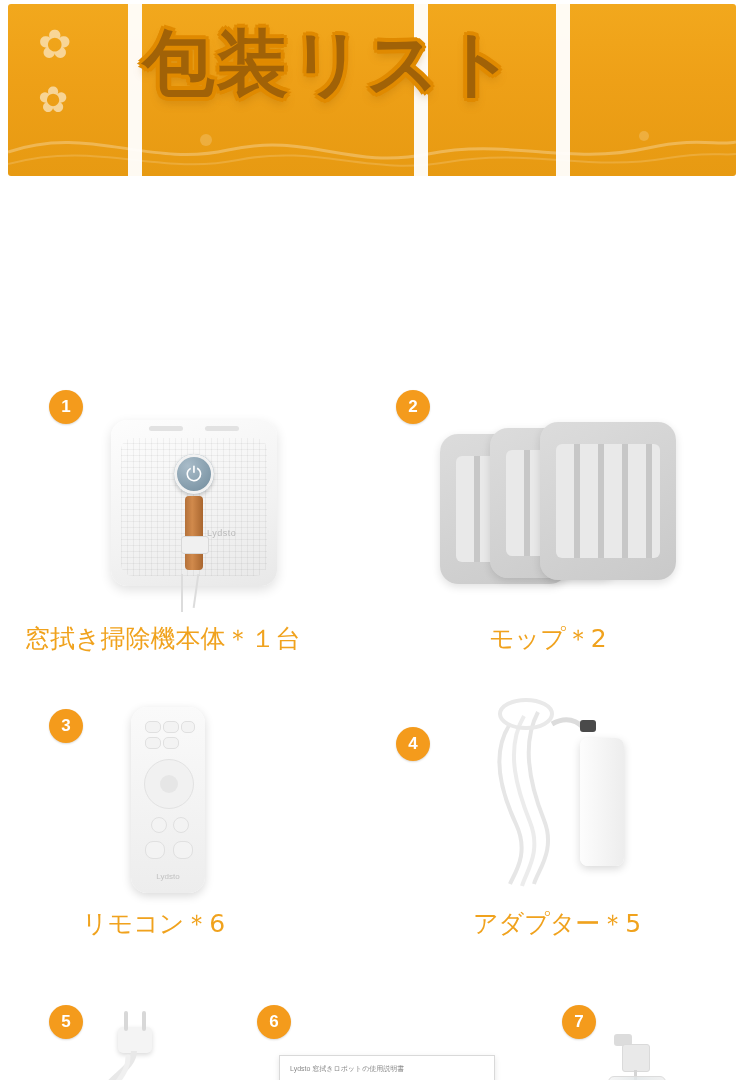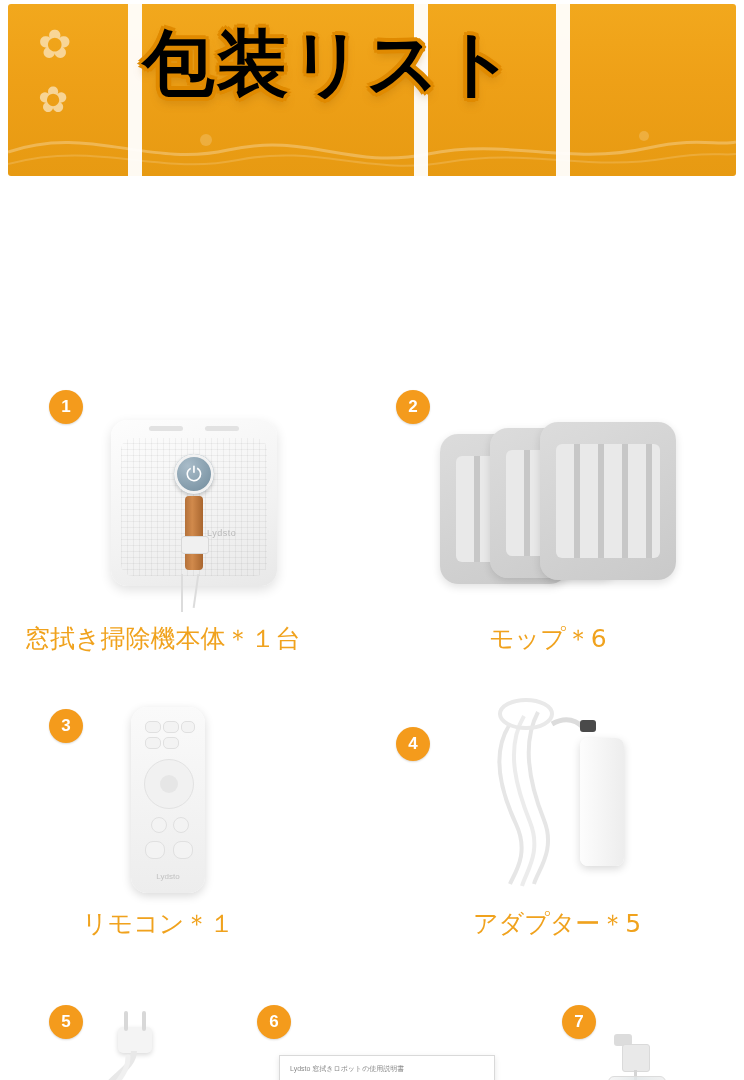--- a/index.html
+++ b/index.html
@@ -46,21 +46,21 @@
   .notch.n3 { left: 548px; width: 14px; height: 172px; top: 0; bottom: auto; background: #ffffff; opacity: .95;}
 
   .banner-title {
     position: absolute;
     left: 0;
     top: 16px;
     width: 660px;
     text-align: center;
     font-size: 72px;
     font-weight: bold;
-    color: #000000;
+    color: #a16207;
     letter-spacing: 2px;
     text-shadow:
       -3px -3px 0 #e08a00, 3px -3px 0 #e08a00, -3px 3px 0 #e08a00, 3px 3px 0 #e08a00,
       0 -4px 0 #e08a00, 0 4px 0 #e08a00, -4px 0 0 #e08a00, 4px 0 0 #e08a00,
       0 6px 10px rgba(150,90,0,.35);
     font-family: "DejaVu Sans", "Liberation Sans", sans-serif;
   }
   .sakura {
     position: absolute;
     color: rgba(255,255,255,.55);
@@ -360,21 +360,21 @@
         <div class="mop-inner"></div>
       </div>
       <div class="mop" style="left:50px; top:6px;">
         <div class="mop-inner"></div>
       </div>
       <div class="mop" style="left:100px; top:0px; width:136px; height:158px;">
         <div class="mop-inner"></div>
       </div>
     </div>
 
-    <div class="caption" style="left:489px; top:440px;">モップ＊6</div>
+    <div class="caption" style="left:489px; top:440px;">モップ＊2</div>
   </div>
 
   <div>
     <div class="badge" style="left:49px; top:527px;">3</div>
 
     <div class="art" style="left:131px; top:525px; width:80px; height:195px;">
       <div class="remote">
         <div class="rbtn" style="left:14px; top:14px; width:14px; height:10px; border-radius:5px;"></div>
         <div class="rbtn" style="left:32px; top:14px; width:14px; height:10px; border-radius:5px;"></div>
         <div class="rbtn" style="left:50px; top:14px; width:12px; height:10px; border-radius:5px;"></div>
@@ -384,21 +384,21 @@
           <div class="rdpad-center"></div>
         </div>
         <div class="rbtn" style="left:20px; top:110px; width:14px; height:14px;"></div>
         <div class="rbtn" style="left:42px; top:110px; width:14px; height:14px;"></div>
         <div class="rbtn" style="left:14px; top:134px; width:18px; height:16px; border-radius:8px;"></div>
         <div class="rbtn" style="left:42px; top:134px; width:18px; height:16px; border-radius:8px;"></div>
         <div class="remote-brand">Lydsto</div>
       </div>
     </div>
 
-    <div class="caption" style="left:82px; top:725px;">リモコン＊１</div>
+    <div class="caption" style="left:82px; top:725px;">リモコン＊6</div>
   </div>
 
   <div>
     <div class="badge" style="left:396px; top:545px;">4</div>
 
     <div class="art" style="left:480px; top:512px; width:160px; height:200px;">
       <svg width="160" height="200" viewBox="0 0 160 200">
         <path d="M30,30 C10,60 22,100 36,130 C50,160 34,180 30,190" fill="none" stroke="#e6e6e6" stroke-width="4"></path>
         <path d="M44,22 C24,56 38,98 50,128 C62,158 46,178 42,192" fill="none" stroke="#ececec" stroke-width="4"></path>
         <path d="M58,18 C40,52 52,96 64,126 C76,156 58,176 54,190" fill="none" stroke="#e6e6e6" stroke-width="4"></path>

